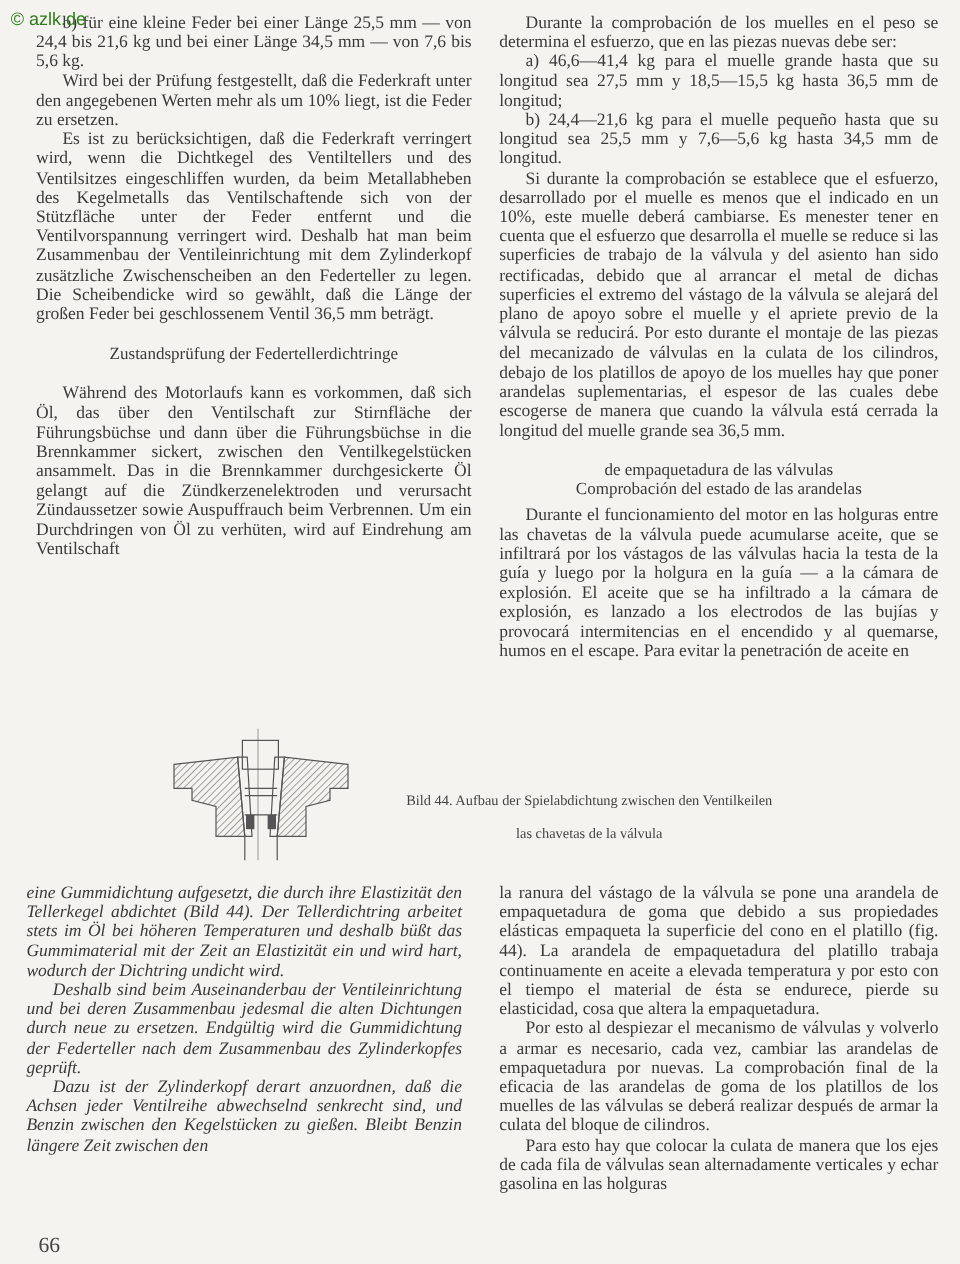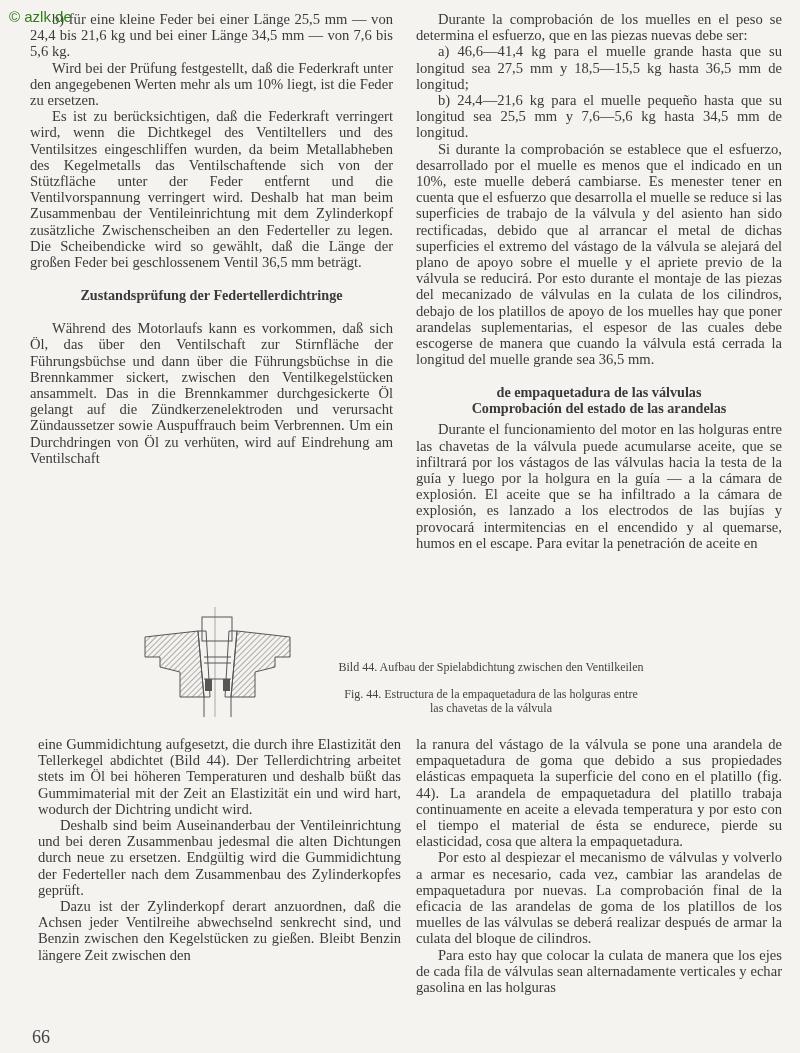--- a/index.html
+++ b/index.html
@@ -16,24 +16,24 @@
   }
   .col {
     position: absolute; font-size: 14.6px; line-height: 16.2px;
     text-align: justify; hyphens: manual;
   }
   .col p { margin: 0; text-indent: 22px; }
   .col p.noindent { text-indent: 0; }
   .col p.item { text-indent: 22px; }
   .left-top { left: 30px; top: 11px; width: 363px; }
   .right-top { left: 416px; top: 11px; width: 366px; }
-  .left-bottom { left: 38px; top: 736px; width: 363px; }
+  .left-bottom { left: 22px; top: 736px; width: 363px; font-style: italic; }
   .right-bottom { left: 416px; top: 736px; width: 366px; }
   .heading {
-    font-weight: bold; text-align: center; text-indent: 0 !important;
+    font-weight: normal; text-align: center; text-indent: 0 !important;
     font-size: 14.2px; line-height: 16px;
   }
   .left-heading { margin: 17px 0 17px 0 !important; }
   .right-heading { margin: 17px 0 5px 0 !important; }
   .figure {
     position: absolute; left: 140px; top: 607px; width: 540px; height: 110px;
   }
   .figure svg { position: absolute; left: 0; top: 0; }
   .caption {
     position: absolute; font-size: 12px; line-height: 14px; color: #444;
@@ -91,21 +91,20 @@
     <line x1="64" y1="72" x2="91" y2="72" stroke="#555" stroke-width="1"></line>
 
     <rect x="65" y="72" width="7" height="12" fill="#555"></rect>
     <rect x="83" y="72" width="7" height="12" fill="#555"></rect>
 
     <line x1="64" y1="90" x2="64" y2="110" stroke="#555" stroke-width="1"></line>
     <line x1="91" y1="90" x2="91" y2="110" stroke="#555" stroke-width="1"></line>
   </svg>
   <div class="caption cap-de">Bild 44. Aufbau der Spielabdichtung zwischen den Ventilkeilen</div>
   <div class="caption cap-es">
-    <div>Fig. 44. Estructura de la empaquetadura de las holguras entre</div>
     <div>las chavetas de la válvula</div>
   </div>
 </div>
 
 <div class="col left-bottom">
   <p class="noindent">eine Gummidichtung aufgesetzt, die durch ihre Elastizität den Tellerkegel abdichtet (Bild 44). Der Tellerdichtring arbeitet stets im Öl bei höheren Temperaturen und deshalb büßt das Gummimaterial mit der Zeit an Elastizität ein und wird hart, wodurch der Dichtring undicht wird.</p>
   <p>Deshalb sind beim Auseinanderbau der Ventileinrichtung und bei deren Zusammenbau jedesmal die alten Dichtungen durch neue zu ersetzen. Endgültig wird die Gummidichtung der Federteller nach dem Zusammenbau des Zylinderkopfes geprüft.</p>
   <p>Dazu ist der Zylinderkopf derart anzuordnen, daß die Achsen jeder Ventilreihe abwechselnd senkrecht sind, und Benzin zwischen den Kegelstücken zu gießen. Bleibt Benzin längere Zeit zwischen den</p>
 </div>
 

